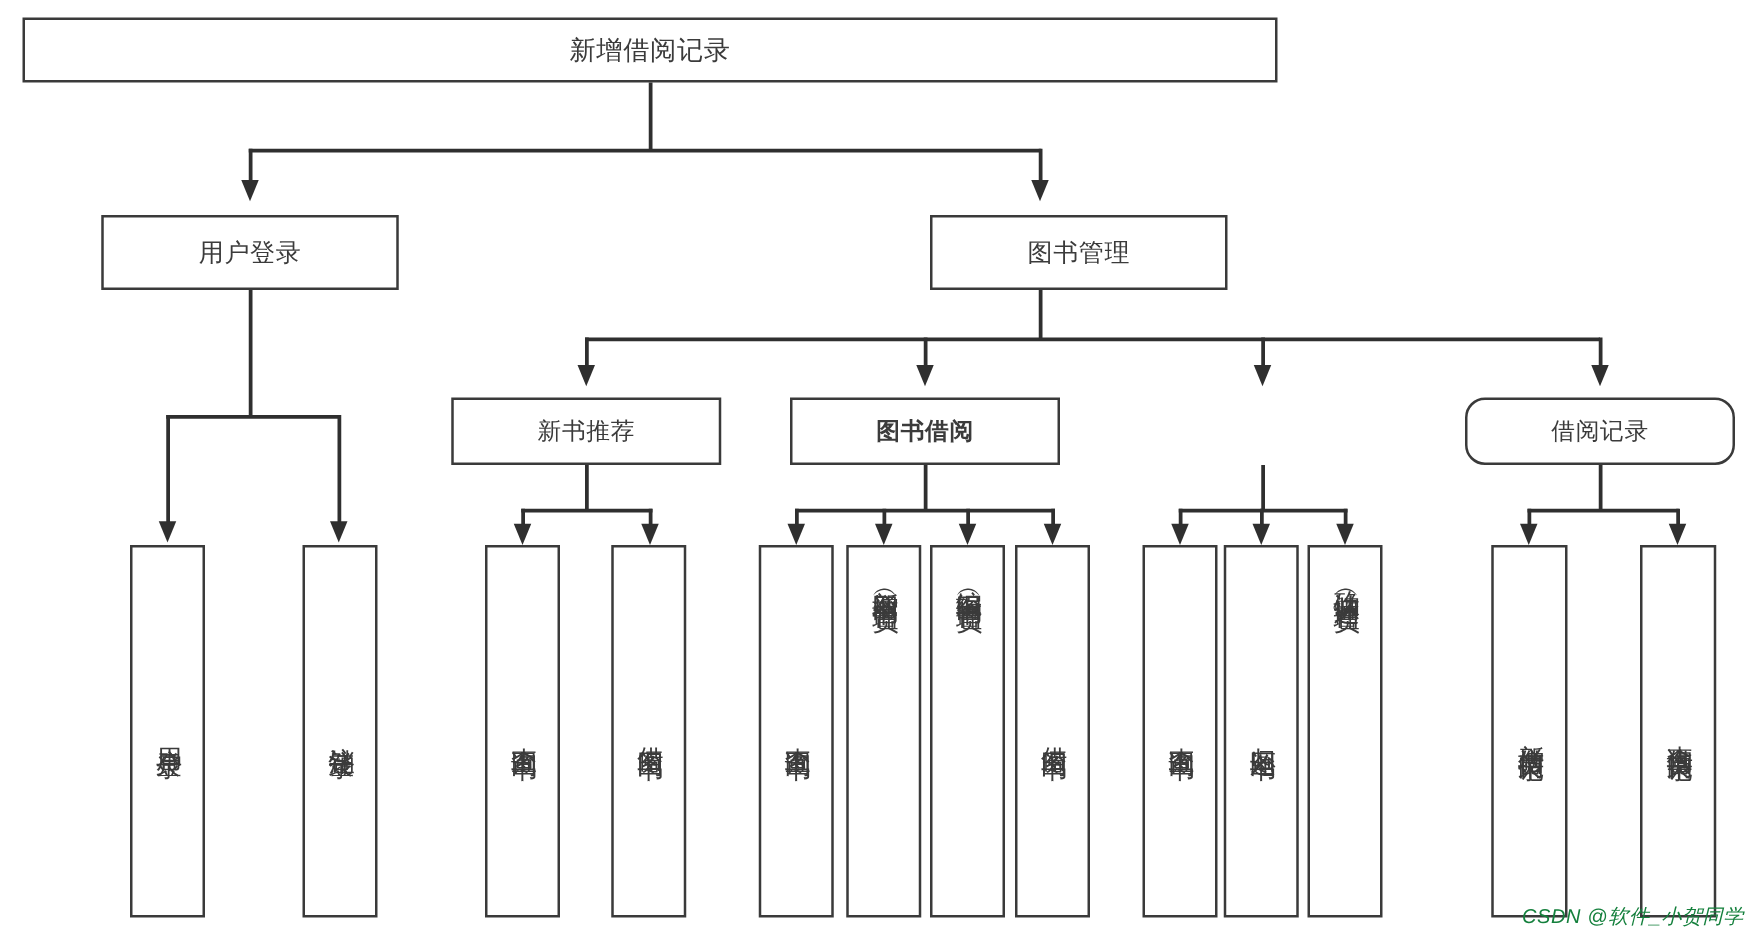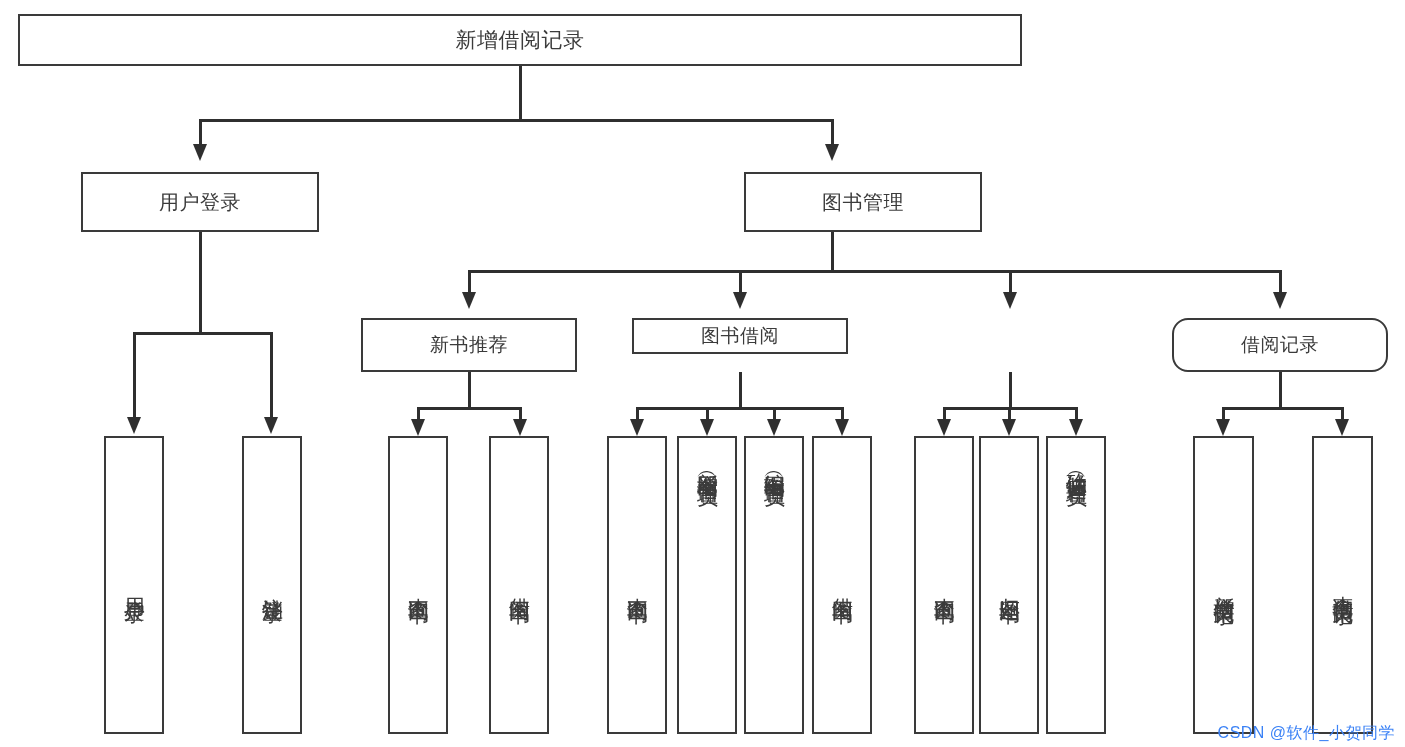--- a/index.html
+++ b/index.html
@@ -76,24 +76,25 @@
     border-left:7px solid transparent;
     border-right:7px solid transparent;
     border-top:17px solid #2f2f2f;
   }
   
   #watermark{
     position:absolute;
     right:10px;
     bottom:3px;
     font-size:16px;
-    color:#3b82f6;
+    color:#15803d;
     letter-spacing:0.5px;
     white-space:nowrap;
     user-select:none;
+    font-style:italic;
   }
 </style>
 </head>
 <body>
 
 <div id="canvas">
 
   <div class="node root" style="left:18px;top:14px;width:1004px;height:52px;">
     <span>新增借阅记录</span>
   </div>
@@ -128,21 +129,21 @@
   <div class="vline" style="left:739px;top:270px;height:24px;"></div>
   <div class="arrow" style="left:733px;top:292px;"></div>
   <div class="vline" style="left:1009px;top:270px;height:24px;"></div>
   <div class="arrow" style="left:1003px;top:292px;"></div>
   <div class="vline" style="left:1279px;top:270px;height:24px;"></div>
   <div class="arrow" style="left:1273px;top:292px;"></div>
 
   <div class="node lvl2" style="left:361px;top:318px;width:216px;height:54px;justify-content:center;">
     <span>新书推荐</span>
   </div>
-  <div class="node lvl2" style="left:632px;top:318px;width:216px;height:36px;">
+  <div class="node lvl2" style="left:632px;top:318px;width:216px;height:54px;font-weight:bold;">
     <span>图书借阅</span>
   </div>
   <div class="node lvl2" style="left:1172px;top:318px;width:216px;height:54px;border-radius:16px;">
     <span>借阅记录</span>
   </div>
 
   <div class="vline" style="left:468px;top:372px;height:37px;"></div>
   <div class="hline" style="left:417px;top:407px;width:105px;"></div>
   <div class="vline" style="left:417px;top:407px;height:14px;"></div>
   <div class="arrow" style="left:411px;top:419px;"></div>

